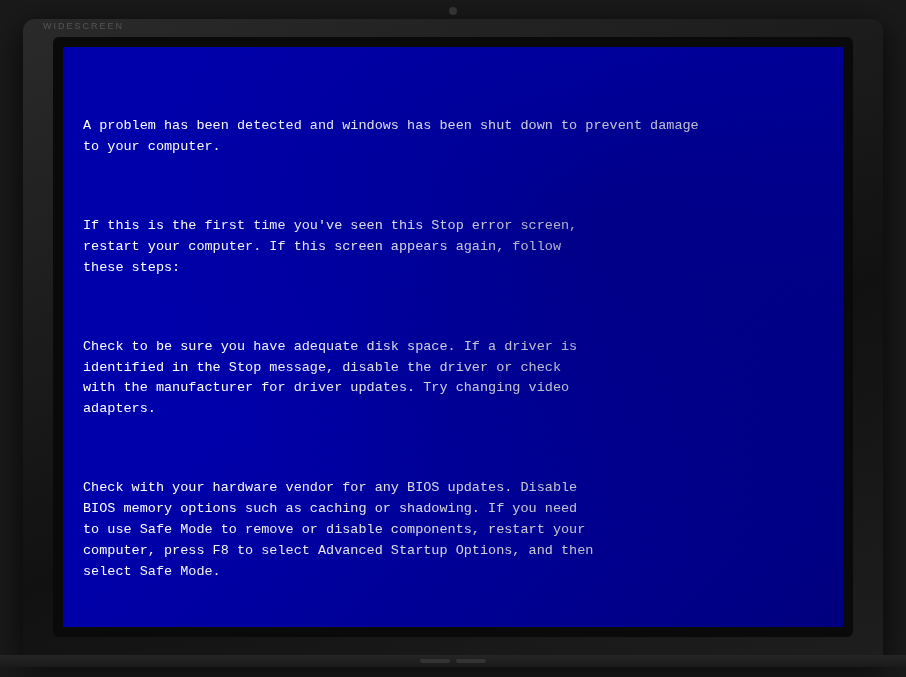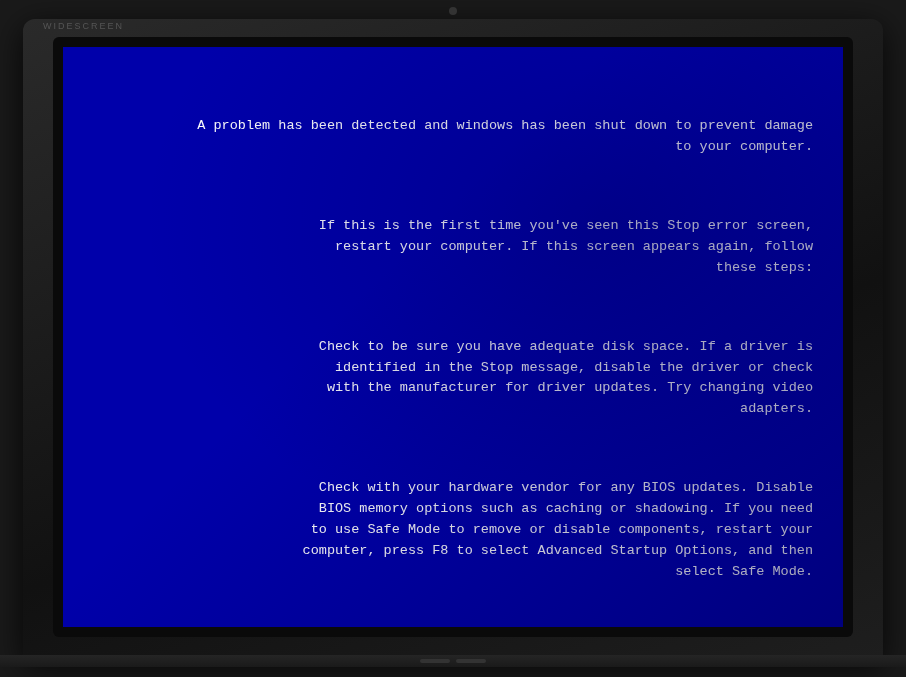--- a/index.html
+++ b/index.html
@@ -15,21 +15,20 @@
     }
 
     .laptop-outer {
       width: 860px;
       height: 640px;
       background: linear-gradient(160deg, #2a2a2a 0%, #111 60%, #1e1e1e 100%);
       border-radius: 12px 12px 4px 4px;
       padding: 18px 30px 22px 30px;
       position: relative;
       box-shadow: 0 8px 32px rgba(0,0,0,0.8);
-      text-align: right;
     }
 
     .laptop-bezel {
       width: 100%;
       height: 100%;
       background: #0a0a0a;
       border-radius: 6px;
       padding: 10px;
       position: relative;
     }

